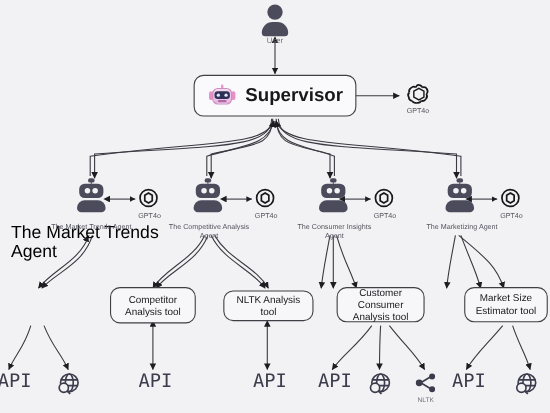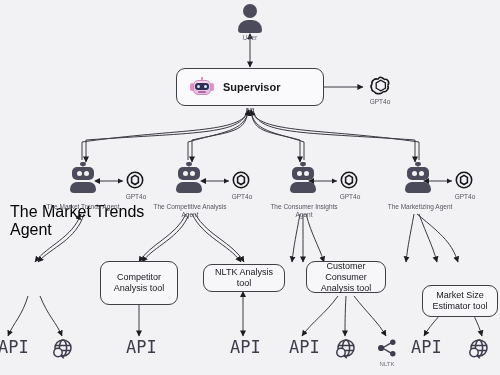--- a/index.html
+++ b/index.html
@@ -20,21 +20,21 @@
   .user-head{position:absolute;left:6px;top:0;width:14px;height:14px;border-radius:50%;background:#4b4b5c;}
   .user-body{position:absolute;left:1px;top:16px;width:24px;height:13px;border-radius:12px 12px 4px 4px;background:#4b4b5c;}
   .cap{font-size:7px;color:#6f6f7a;text-align:center;white-space:nowrap;}
 
   
   .sup-box{
     width:148px;height:38px;
     border:1px solid #3f3f46;border-radius:9px;background:#faf9fb;
     display:flex;align-items:center;gap:10px;padding:0 14px;box-sizing:border-box;
   }
-  .sup-label{font-size:11px;font-weight:bold;color:#17171c;}
+  .sup-label{font-size:17px;font-weight:bold;color:#17171c;}
 
   
   .bot-emoji{width:22px;height:20px;position:relative;flex:0 0 22px;}
   .be-ant{position:absolute;left:10px;top:0;width:2px;height:4px;background:#e88fc7;}
   .be-ear-l{position:absolute;left:-1px;top:6px;width:4px;height:8px;border-radius:2px;background:#e88fc7;}
   .be-ear-r{position:absolute;right:-1px;top:6px;width:4px;height:8px;border-radius:2px;background:#e88fc7;}
   .be-head{position:absolute;left:2px;top:3px;width:18px;height:15px;border-radius:5px;
       background:linear-gradient(#f6d9ec,#e7b7dd);border:1px solid #c98ec0;box-sizing:border-box;}
   .be-visor{position:absolute;left:4px;top:6px;width:14px;height:7px;border-radius:3px;background:#2e2f55;}
   .be-eye{position:absolute;top:8px;width:3px;height:3px;border-radius:50%;background:#dfe6ff;}
@@ -261,24 +261,24 @@
       <svg viewBox="0 0 24 24" width="22" height="22">
           <g fill="none" stroke="#17171c" stroke-width="1.7">
         <circle cx="12" cy="12" r="8.4"></circle>
             <path d="M8.3 9.2v5.5l3.7 2.2 3.7-2.2V9.2L12 7 8.3 9.2z"></path>
           </g>
         </svg>
     </div>
     <div class="gpt-cap">GPT4o</div>
   </div>
 
-  <div class="node tool" style="left:100px;top:261px;width:78px;height:44px;">Competitor Analysis tool</div>
+  <div class="node tool" style="left:100px;top:261px;width:78px;height:33px;">Competitor Analysis tool</div>
   <div class="node tool" style="left:203px;top:264px;width:82px;height:28px;">NLTK Analysis tool</div>
   <div class="node tool" style="left:306px;top:261px;width:80px;height:32px;">Customer Consumer Analysis tool</div>
-  <div class="node tool" style="left:422px;top:261px;width:76px;height:32px;margin-top:24px;">Market Size Estimator tool</div>
+  <div class="node tool" style="left:422px;top:261px;width:76px;height:32px;">Market Size Estimator tool</div>
 
   <div class="node" style="left:-2px;top:337px;">
     <div class="api-text">API</div>
   </div>
 
   <div class="node" style="left:50px;top:337px;">
     <div class="globe">
       <svg viewBox="0 0 24 24" width="24" height="24">
           <g fill="none" stroke="#3c3c4c" stroke-width="1.5">
         <circle cx="13" cy="11" r="8"></circle>

